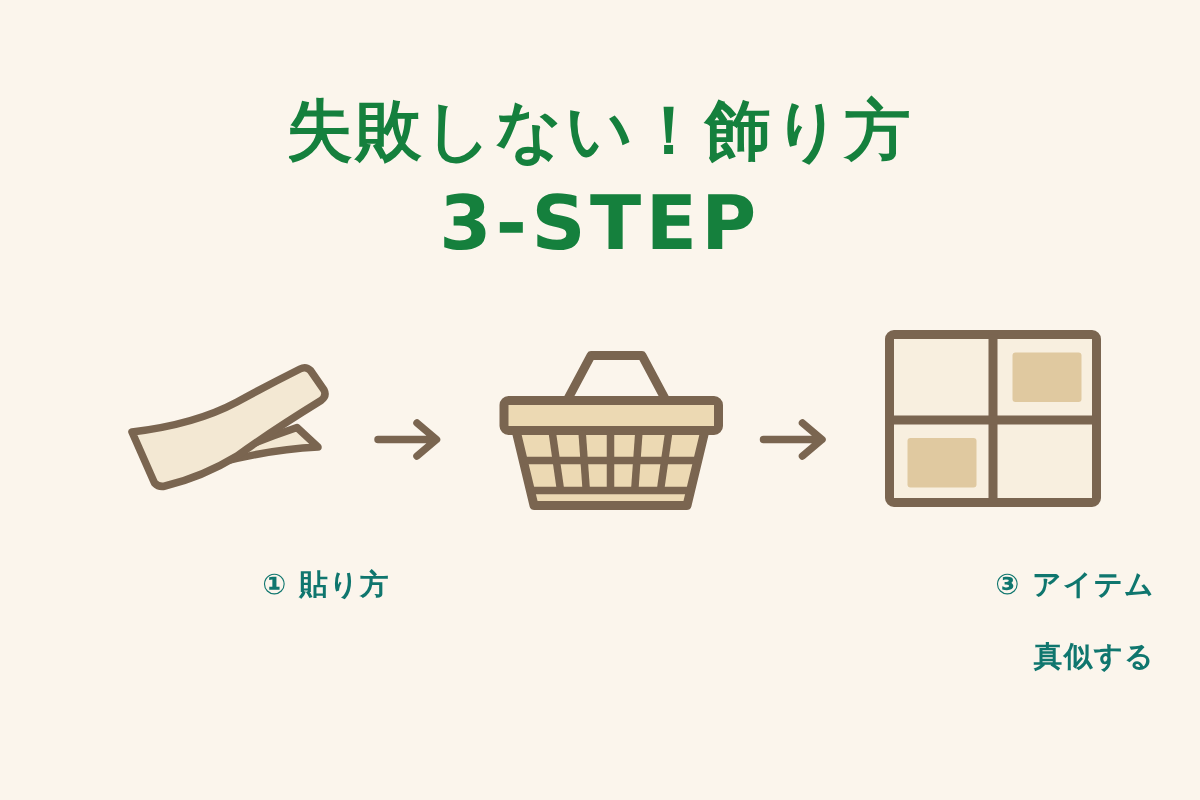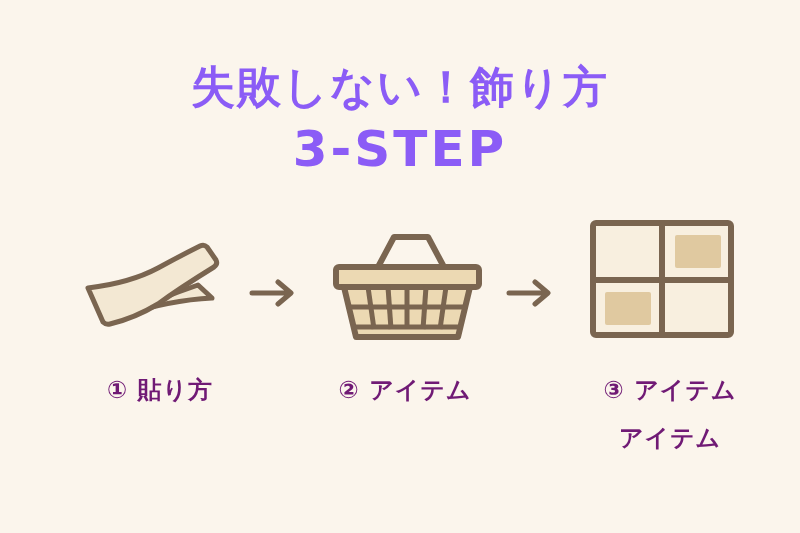--- a/index.html
+++ b/index.html
@@ -6,28 +6,28 @@
     body {
       width: 800px; height: 533px;
       background: #fbf5ec;
       position: relative;
       overflow: hidden;
       font-family: "DejaVu Sans", sans-serif;
       color: #7a6550;
     }
     .title {
       position: absolute; left: 0; width: 800px; text-align: center;
-      font-weight: bold; color: #8b5cf6; letter-spacing: 2px;
+      font-weight: bold; color: #15803d; letter-spacing: 2px;
     }
     .title1 { top: 58px; font-size: 44px; }
     .title2 { top: 120px; font-size: 50px; letter-spacing: 3px; }
     .icon { position: absolute; }
     .label {
-      position: absolute; text-align: center; font-weight: bold;
-      font-size: 24px; line-height: 48px; color: #701a75; letter-spacing: 1px;
+      position: absolute; text-align: right; font-weight: bold;
+      font-size: 19px; line-height: 48px; color: #0f766e; letter-spacing: 1px;
     }
     .label div { white-space: nowrap; }
   </style>
 </head>
 <body>
 
 <div class="title title1">失敗しない！飾り方</div>
 <div class="title title2">3-STEP</div>
 
 <svg class="icon" style="left:80px;top:238px" width="140" height="95" viewBox="0 0 140 95">
@@ -63,18 +63,17 @@
   <line x1="74" y1="5" x2="74" y2="117" stroke="#7a6550" stroke-width="6"></line>
   <line x1="5" y1="62" x2="143" y2="62" stroke="#7a6550" stroke-width="6"></line>
   <rect x="87" y="17" width="46" height="33" rx="2" fill="#e0c9a0"></rect>
   <rect x="17" y="74" width="46" height="33" rx="2" fill="#e0c9a0"></rect>
 </svg>
 
 <div class="label" style="left:60px;width:200px;top:366px">
   <div>① 貼り方</div>
 </div>
 <div class="label" style="left:305px;width:200px;top:366px">
-  <div>② アイテム</div>
 </div>
 <div class="label" style="left:570px;width:200px;top:366px">
   <div>③ アイテム</div>
-  <div>アイテム</div>
+  <div>真似する</div>
 </div>
 
 </body></html>

